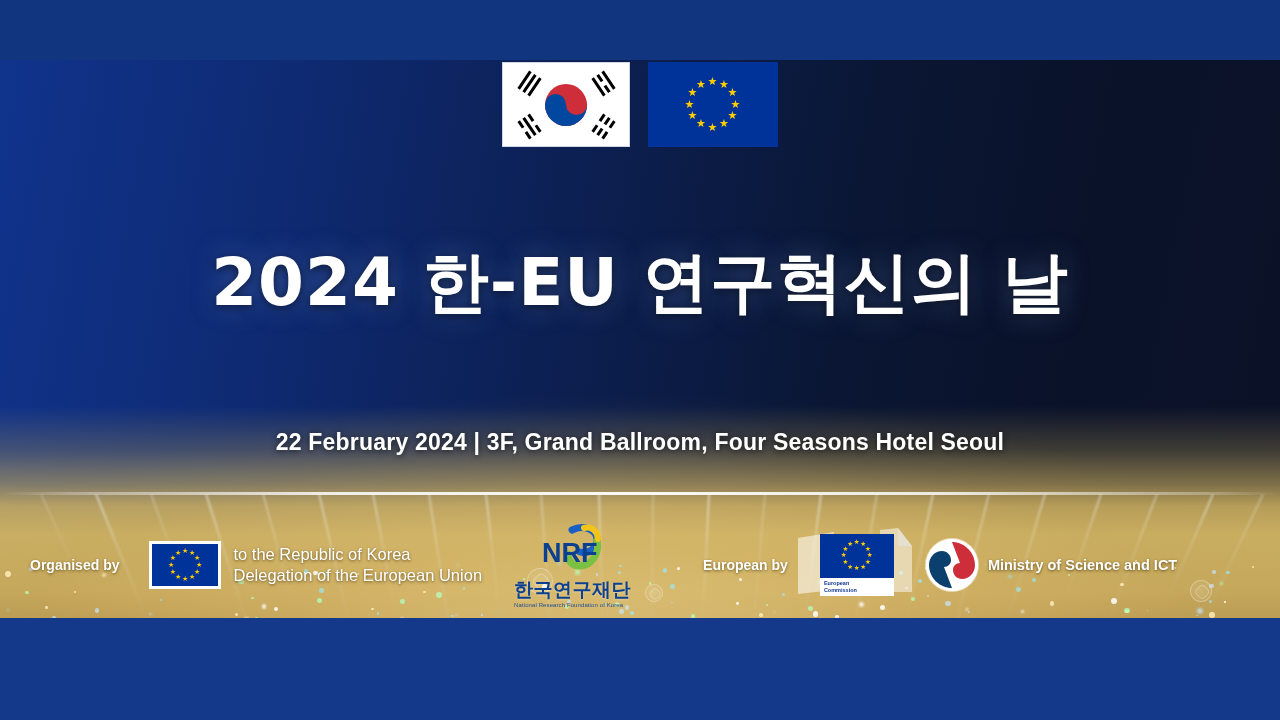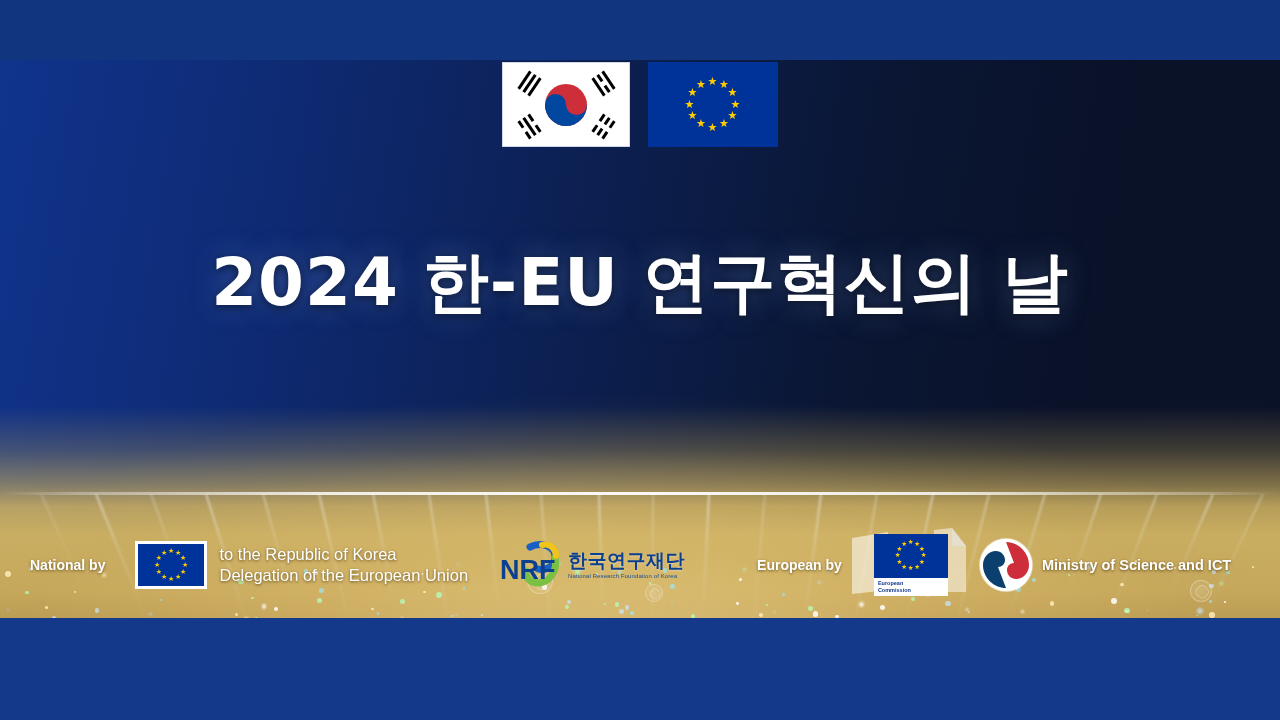--- a/index.html
+++ b/index.html
@@ -312,20 +312,21 @@
     text-shadow: 0 1px 3px rgba(80,60,15,0.85);
     white-space: nowrap;
   }
 
   
   .nrf {
     position: relative;
     display: flex;
     align-items: center;
     gap: 6px;
+    flex-direction: column;
   }
   .nrf-mark {
     position: relative;
     width: 62px; height: 52px;
     flex: 0 0 auto;
   }
   .nrf-text {
     display: flex;
     flex-direction: column;
     line-height: 1;
@@ -622,25 +623,26 @@
         <span class="eu-star" style="left: 45.0814px; top: 54px;"></span>
         <span class="eu-star" style="left: 42px; top: 42.5px;"></span>
         <span class="eu-star" style="left: 45.0814px; top: 31px;"></span>
         <span class="eu-star" style="left: 53.5px; top: 22.5814px;"></span>
       </div>
   </div>
 
   <div class="title-ko">2024 한-EU 연구혁신의 날</div>
 
 
+  <div class="subtitle">22 February 2024 | 3F, Grand Ballroom, Four Seasons Hotel Seoul</div>
 
   <div class="footer">
 
     <div class="f-group" style="margin-left:30px;">
-      <div class="f-label">National by</div>
+      <div class="f-label">Organised by</div>
       <div class="deleg-flag" id="flagDeleg" style="margin-left:18px;">
           <span class="eu-star" style="left: 33px; top: 7px;"></span>
           <span class="eu-star" style="left: 40px; top: 8.87564px;"></span>
           <span class="eu-star" style="left: 45.1244px; top: 14px;"></span>
           <span class="eu-star" style="left: 47px; top: 21px;"></span>
           <span class="eu-star" style="left: 45.1244px; top: 28px;"></span>
           <span class="eu-star" style="left: 40px; top: 33.1244px;"></span>
           <span class="eu-star" style="left: 33px; top: 35px;"></span>
           <span class="eu-star" style="left: 26px; top: 33.1244px;"></span>
           <span class="eu-star" style="left: 20.8756px; top: 28px;"></span>

